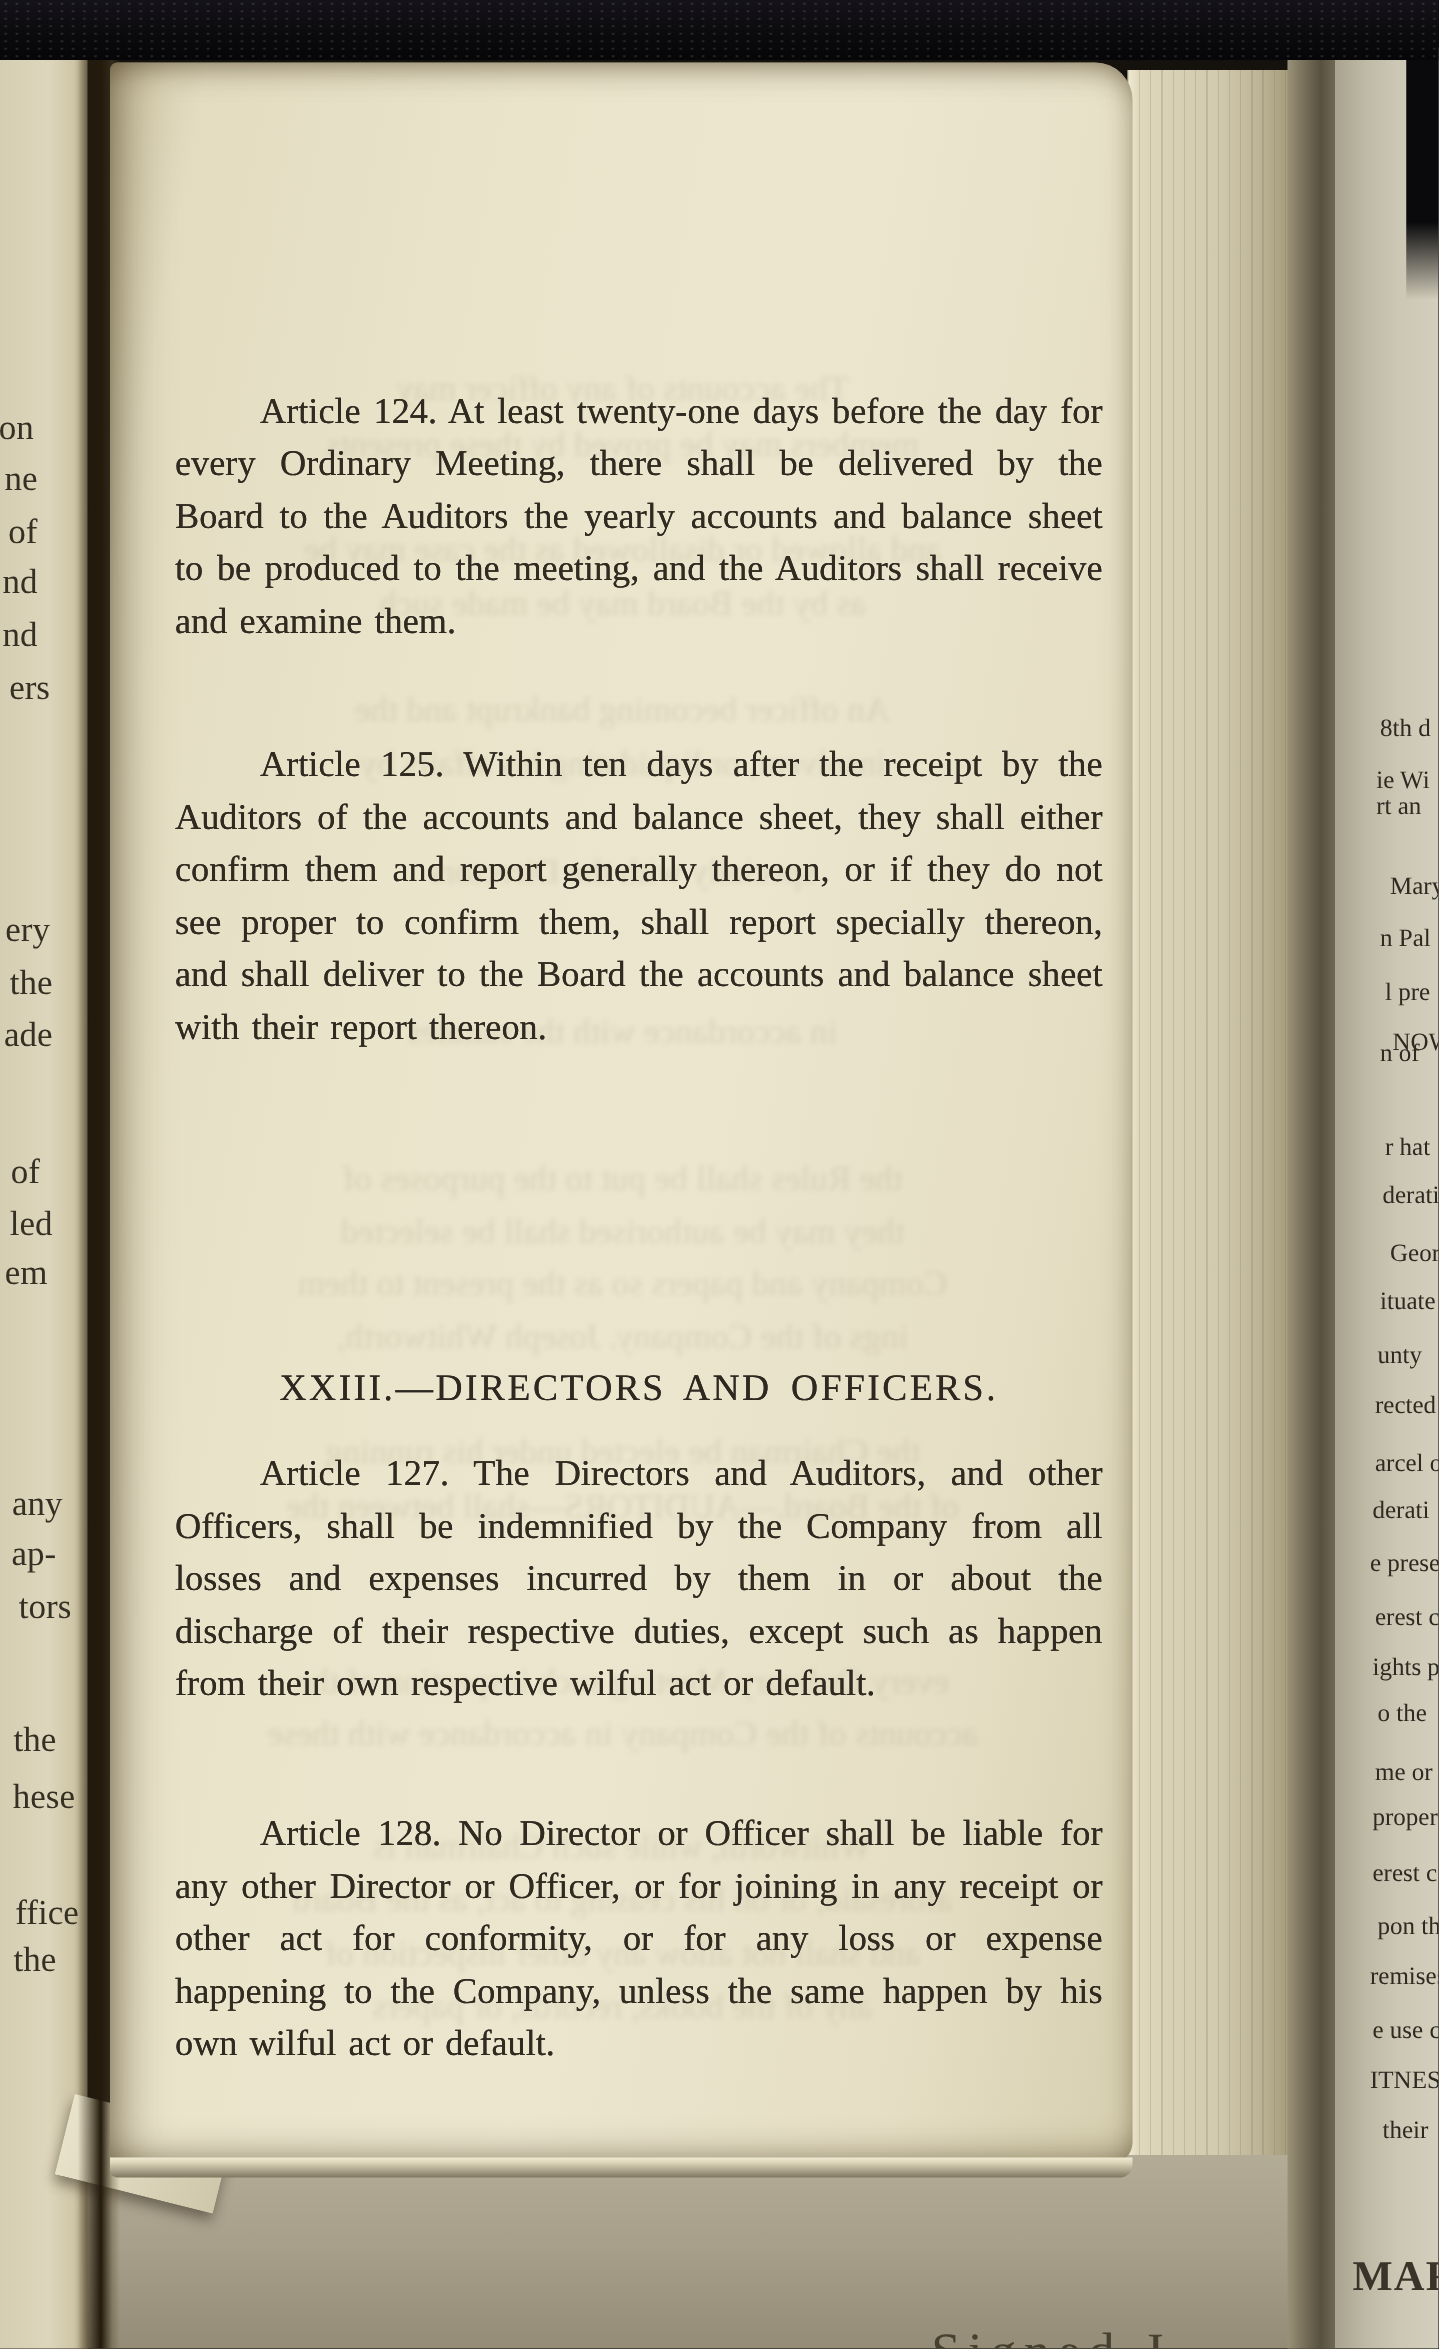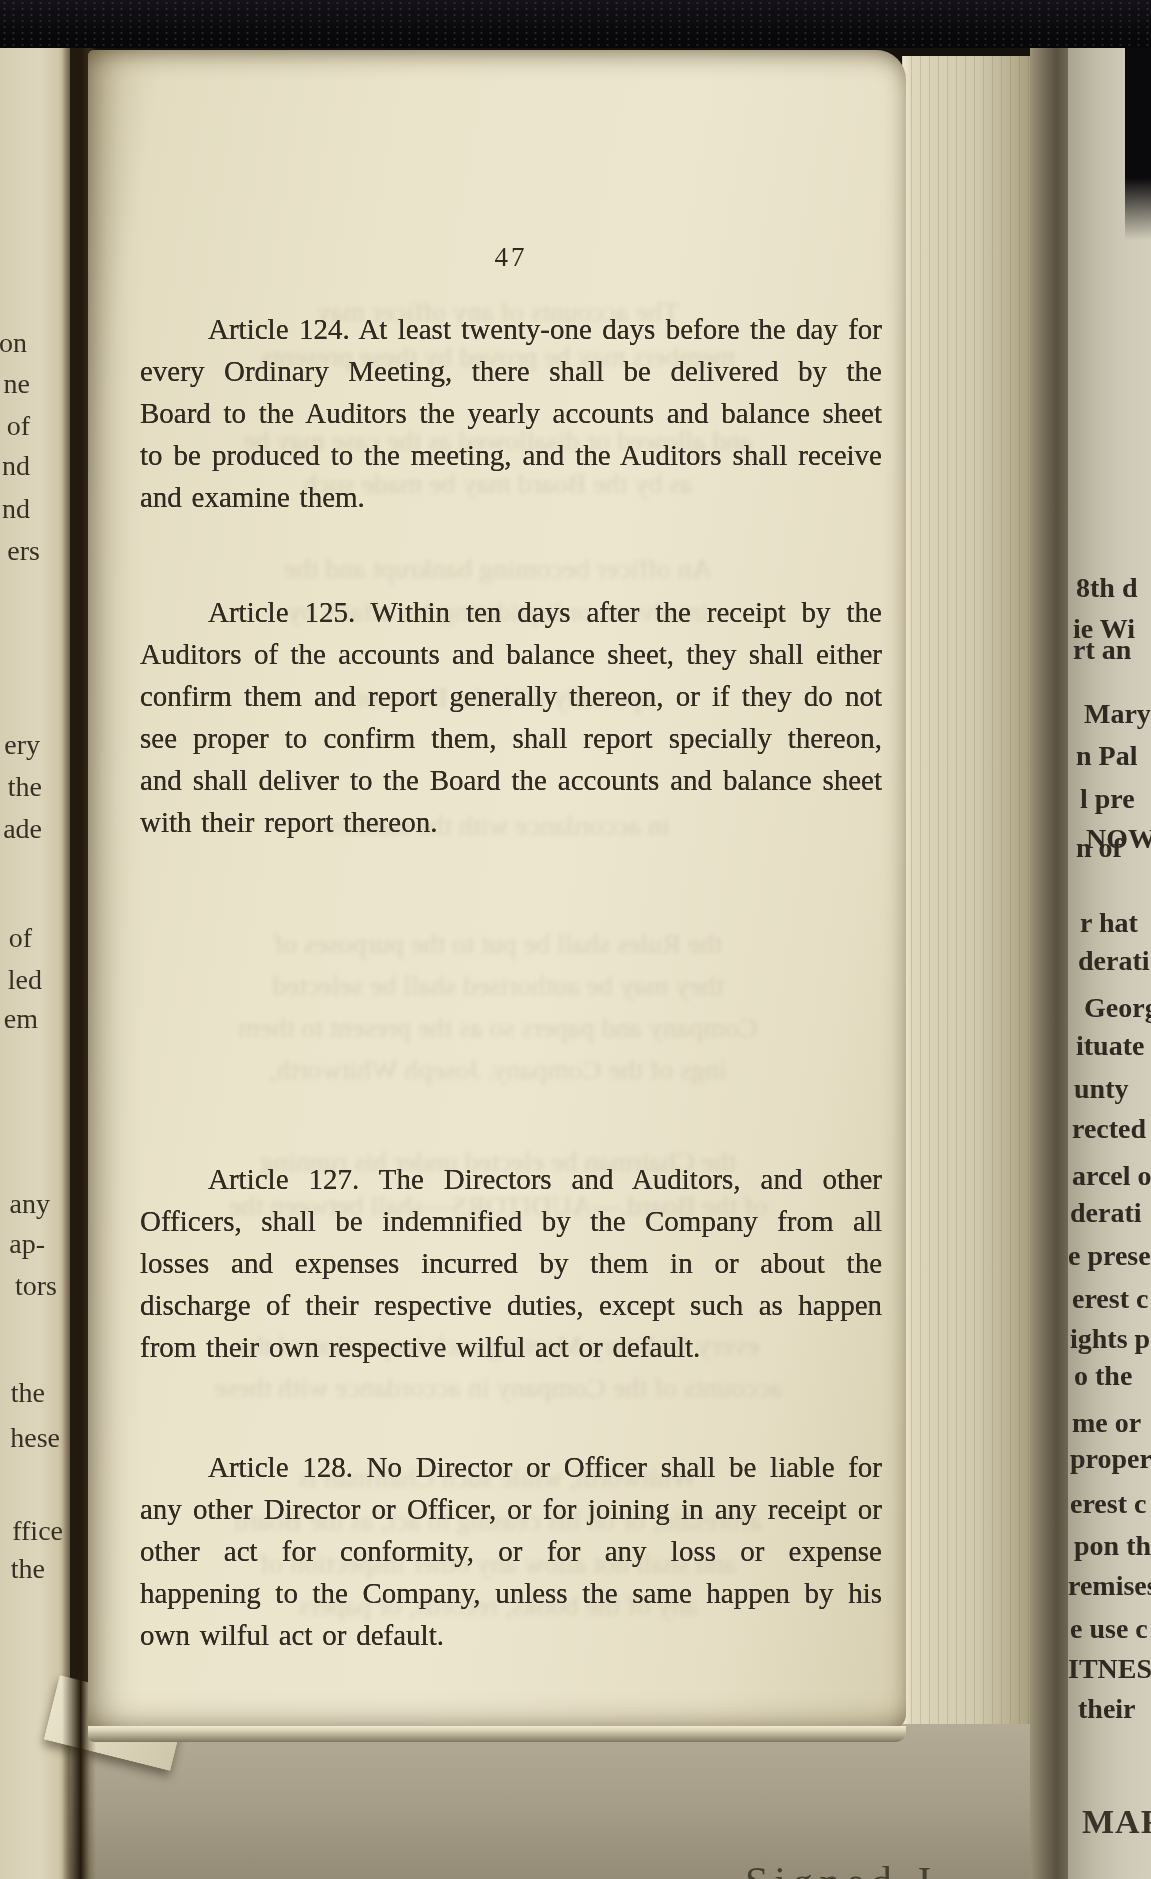--- a/index.html
+++ b/index.html
@@ -63,21 +63,21 @@
     font-size:30px;letter-spacing:2px;word-spacing:6px;color:#2e2820;white-space:nowrap;
     text-shadow:0 0 .5px currentColor;}
 
   
   .ghost{position:absolute;left:60px;width:700px;font-size:28px;color:#74664a;
     opacity:.14;filter:blur(2px);transform:scaleX(-1);white-space:nowrap;text-align:center;}
 
   
   .right-page{position:absolute;left:1068px;top:38px;width:83px;height:1841px;z-index:4;overflow:hidden;
     background:linear-gradient(90deg,#a8a28e 0%,#bfbaa6 30%,#ccc7b4 60%,#d4cfbc 100%);}
-  .rfrag{position:absolute;font-weight:bold;font-size:28px;color:#2e2921;white-space:nowrap;}
+  .rfrag{position:absolute;font-weight:normal;font-size:20px;color:#2e2921;white-space:nowrap;margin-left:28px;}
   .rfrag-large{position:absolute;font-weight:bold;font-size:34px;letter-spacing:1px;
     color:#39332a;white-space:nowrap;}
 </style>
 </head>
 <body>
 
 <div class="canvas">
 
   <div class="bottom-surface">
     <div class="signature">Signed   J</div>
@@ -158,23 +158,23 @@
     <div class="ghost" style="top:1004px">ings of the Company.  Joseph Whitworth,</div>
     <div class="ghost" style="top:1096px">the Chairman be elected under his running</div>
     <div class="ghost" style="top:1140px">of the Board.—AUDITORS—shall between the</div>
     <div class="ghost" style="top:1280px">every Ordinary Meeting such inspection of the</div>
     <div class="ghost" style="top:1322px">accounts of the Company in accordance with these</div>
     <div class="ghost" style="top:1412px">Whitworth, while such Chairman is</div>
     <div class="ghost" style="top:1455px">aforesaid, or on his ceasing to act, as the Board</div>
     <div class="ghost" style="top:1498px">and shall not allow any other inspection of</div>
     <div class="ghost" style="top:1540px">any of the books, records, or papers</div>
 
-    <div class="pagenum">47</div>
     <div class="para" style="top:258px">Article 124.  At least twenty-one days before the day for every Ordinary Meeting, there shall be delivered by the Board to the Auditors the yearly accounts and balance sheet to be produced to the meeting, and the Auditors shall receive and examine them.</div>
     <div class="para" style="top:541px">Article 125.  Within ten days after the receipt by the Auditors of the accounts and balance sheet, they shall either confirm them and report generally thereon, or if they do not see proper to confirm them, shall report specially thereon, and shall deliver to the Board the accounts and balance sheet with their report thereon.</div>
+    <div class="heading">XXIII.—DIRECTORS AND OFFICERS.</div>
     <div class="para" style="top:1108px">Article 127.  The Directors and Auditors, and other Officers, shall be indemnified by the Company from all losses and expenses incurred by them in or about the discharge of their respective duties, except such as happen from their own respective wilful act or default.</div>
     <div class="para" style="top:1396px">Article 128.  No Director or Officer shall be liable for any other Director or Officer, or for joining in any receipt or other act for conformity, or for any loss or expense happening to the Company, unless the same happen by his own wilful act or default.</div>
   </div>
 
   <div class="page-bottom-edge"></div>
   <div class="top-right-wedge"></div>
   <div class="top-band"></div>
 </div>
 
 </body></html>

